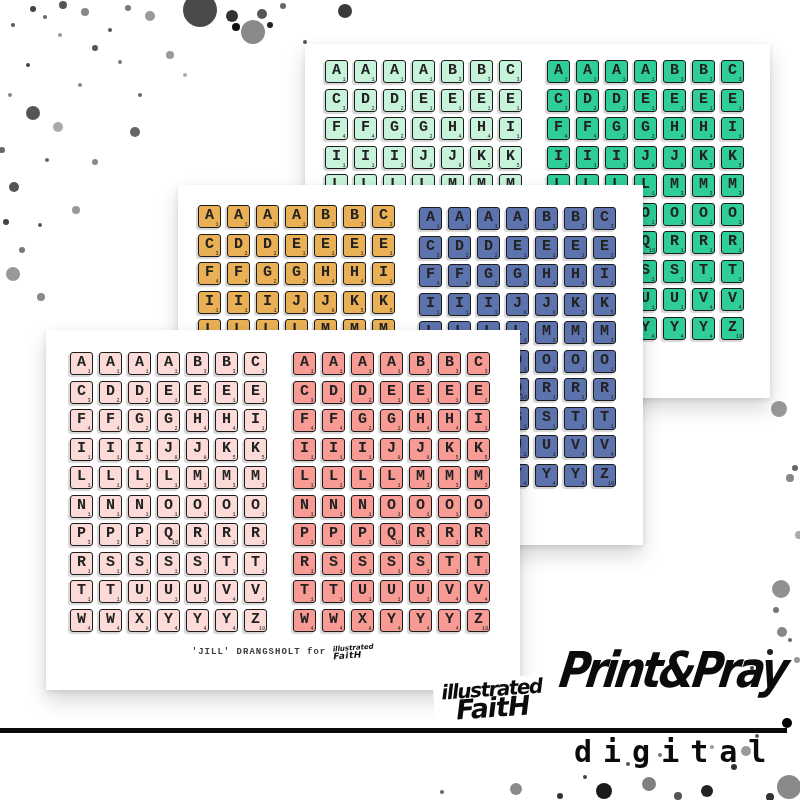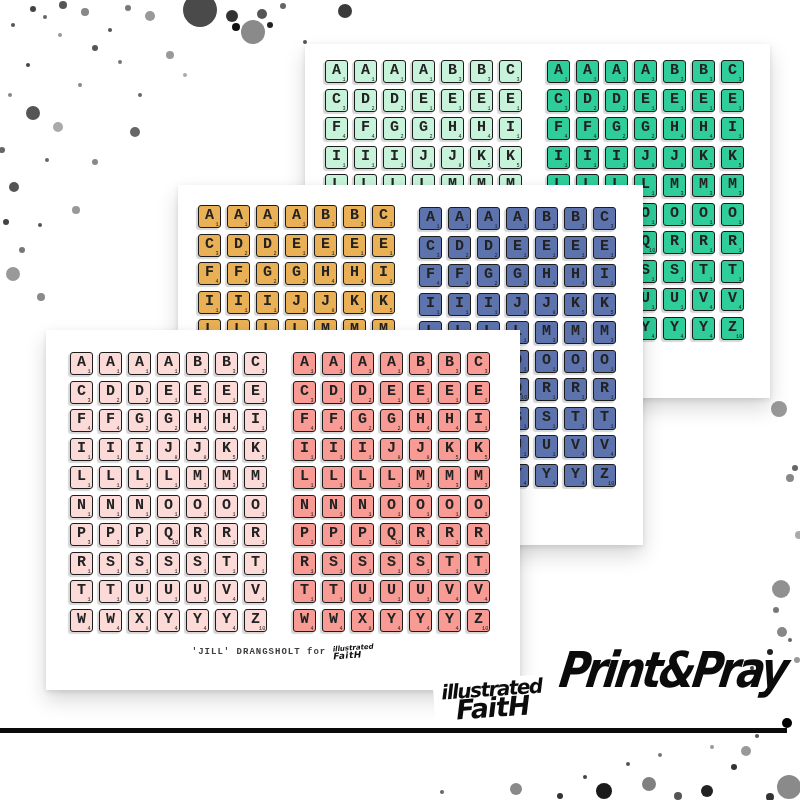--- a/index.html
+++ b/index.html
@@ -1836,14 +1836,15 @@
 
   <div class="brand-rule"></div>
 
   <div class="if-logo">
     <span class="if-line1">illustrated</span>
     <span class="if-line2">FaitH</span>
   </div>
 
   <div class="pp-logo">Print&amp;Pray</div>
 
+  <div class="pp-digital">digital</div>
 
 </div>
 
 </body></html>

